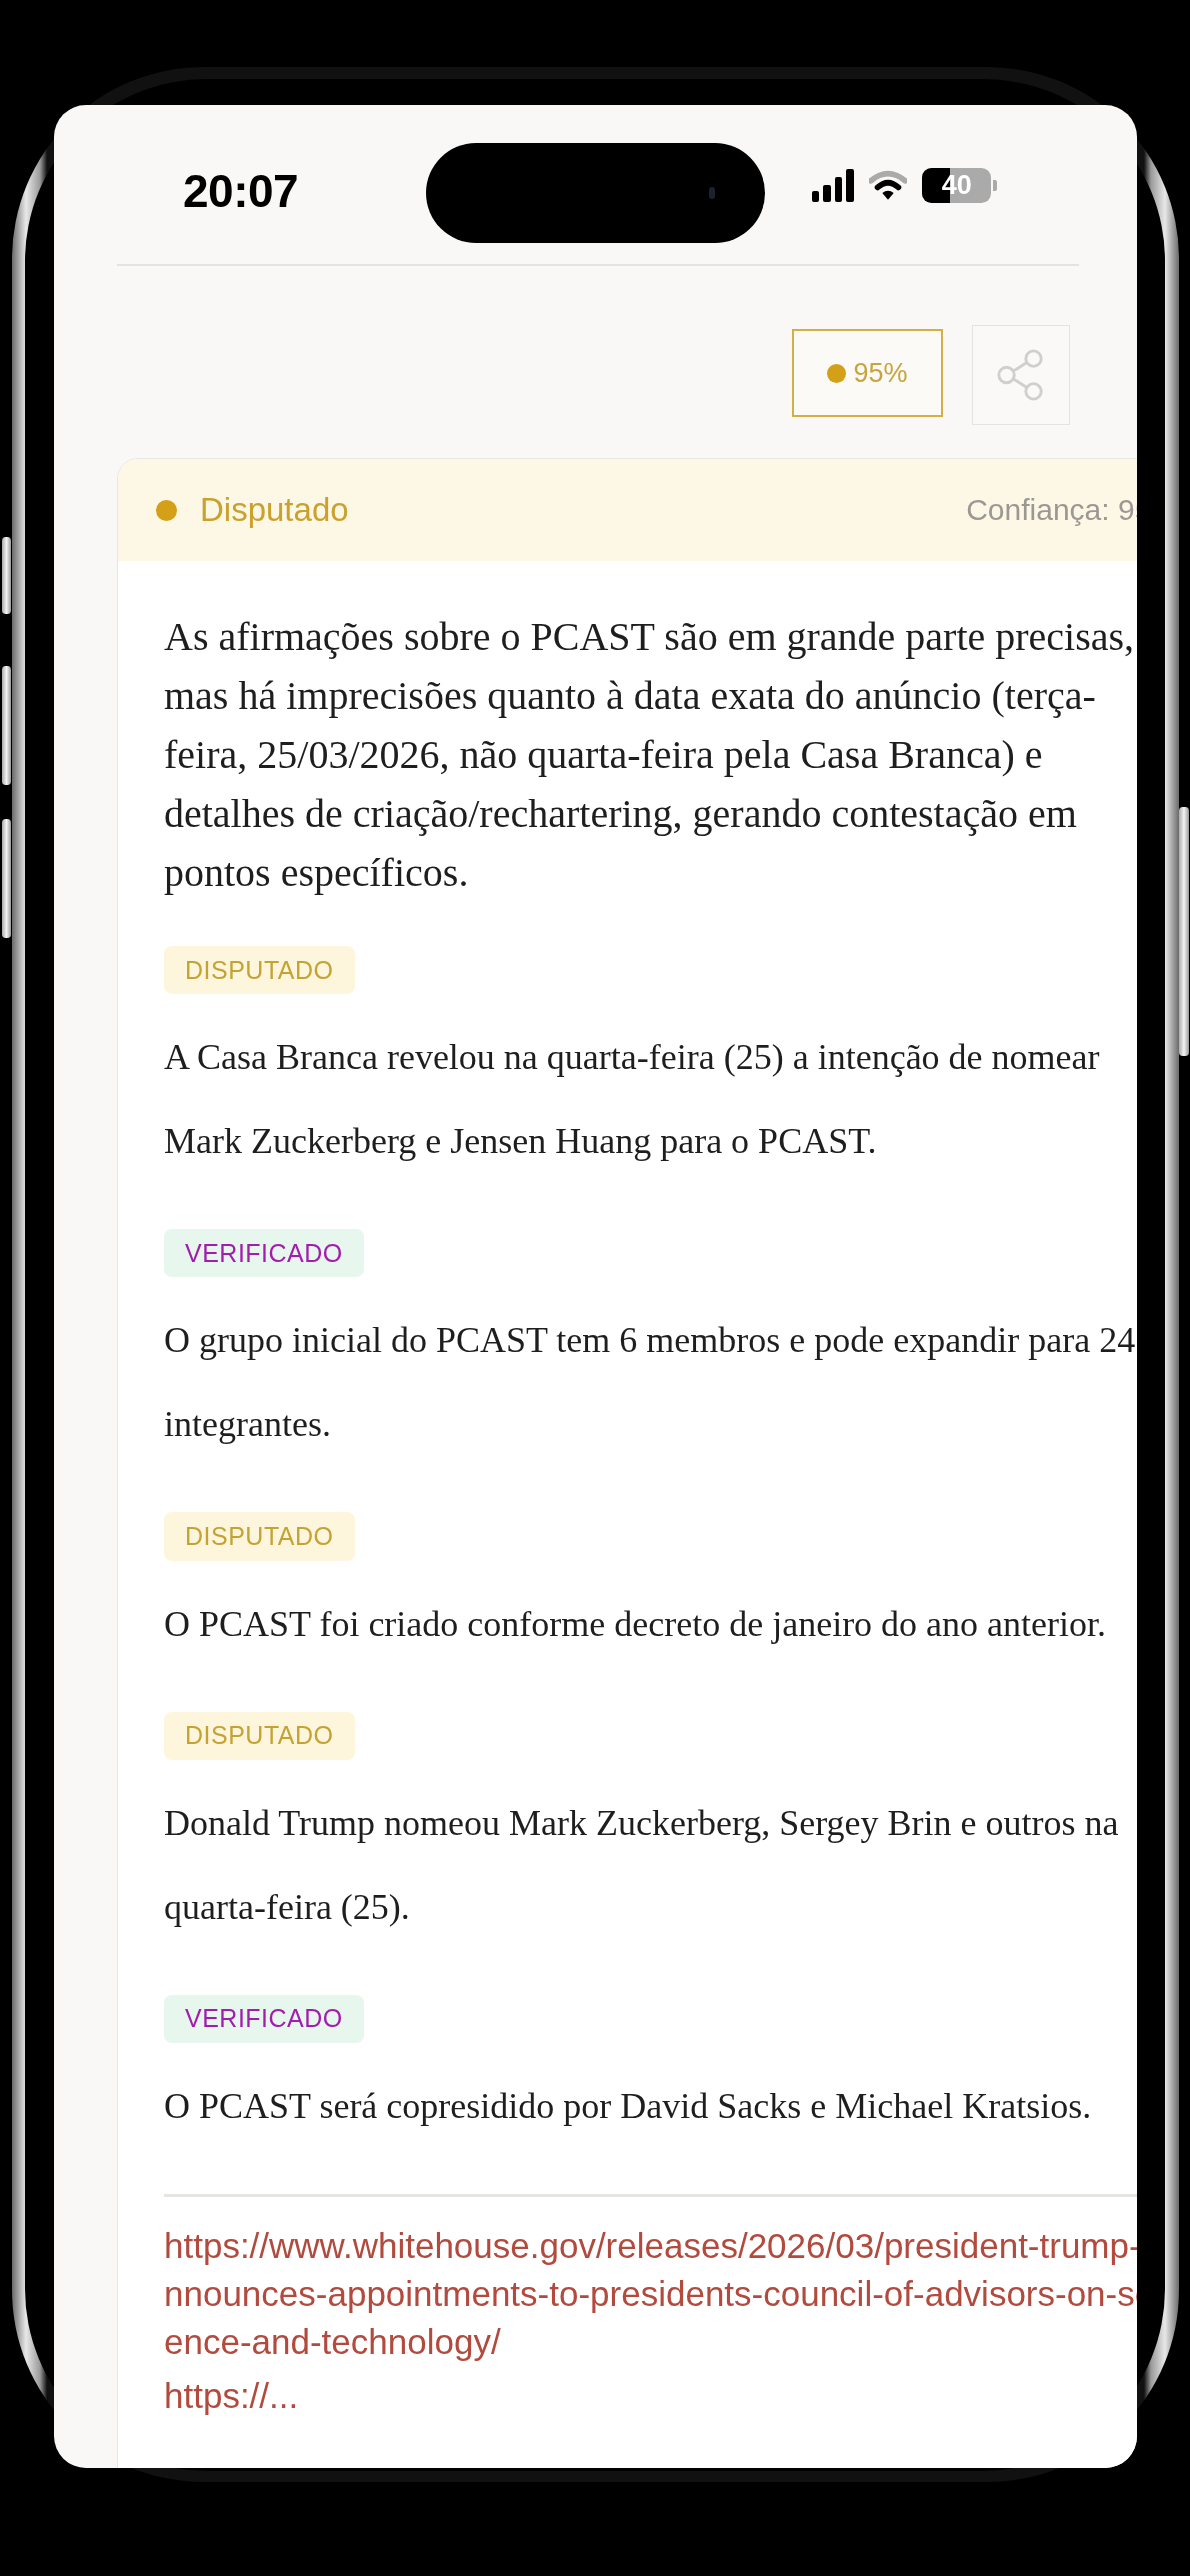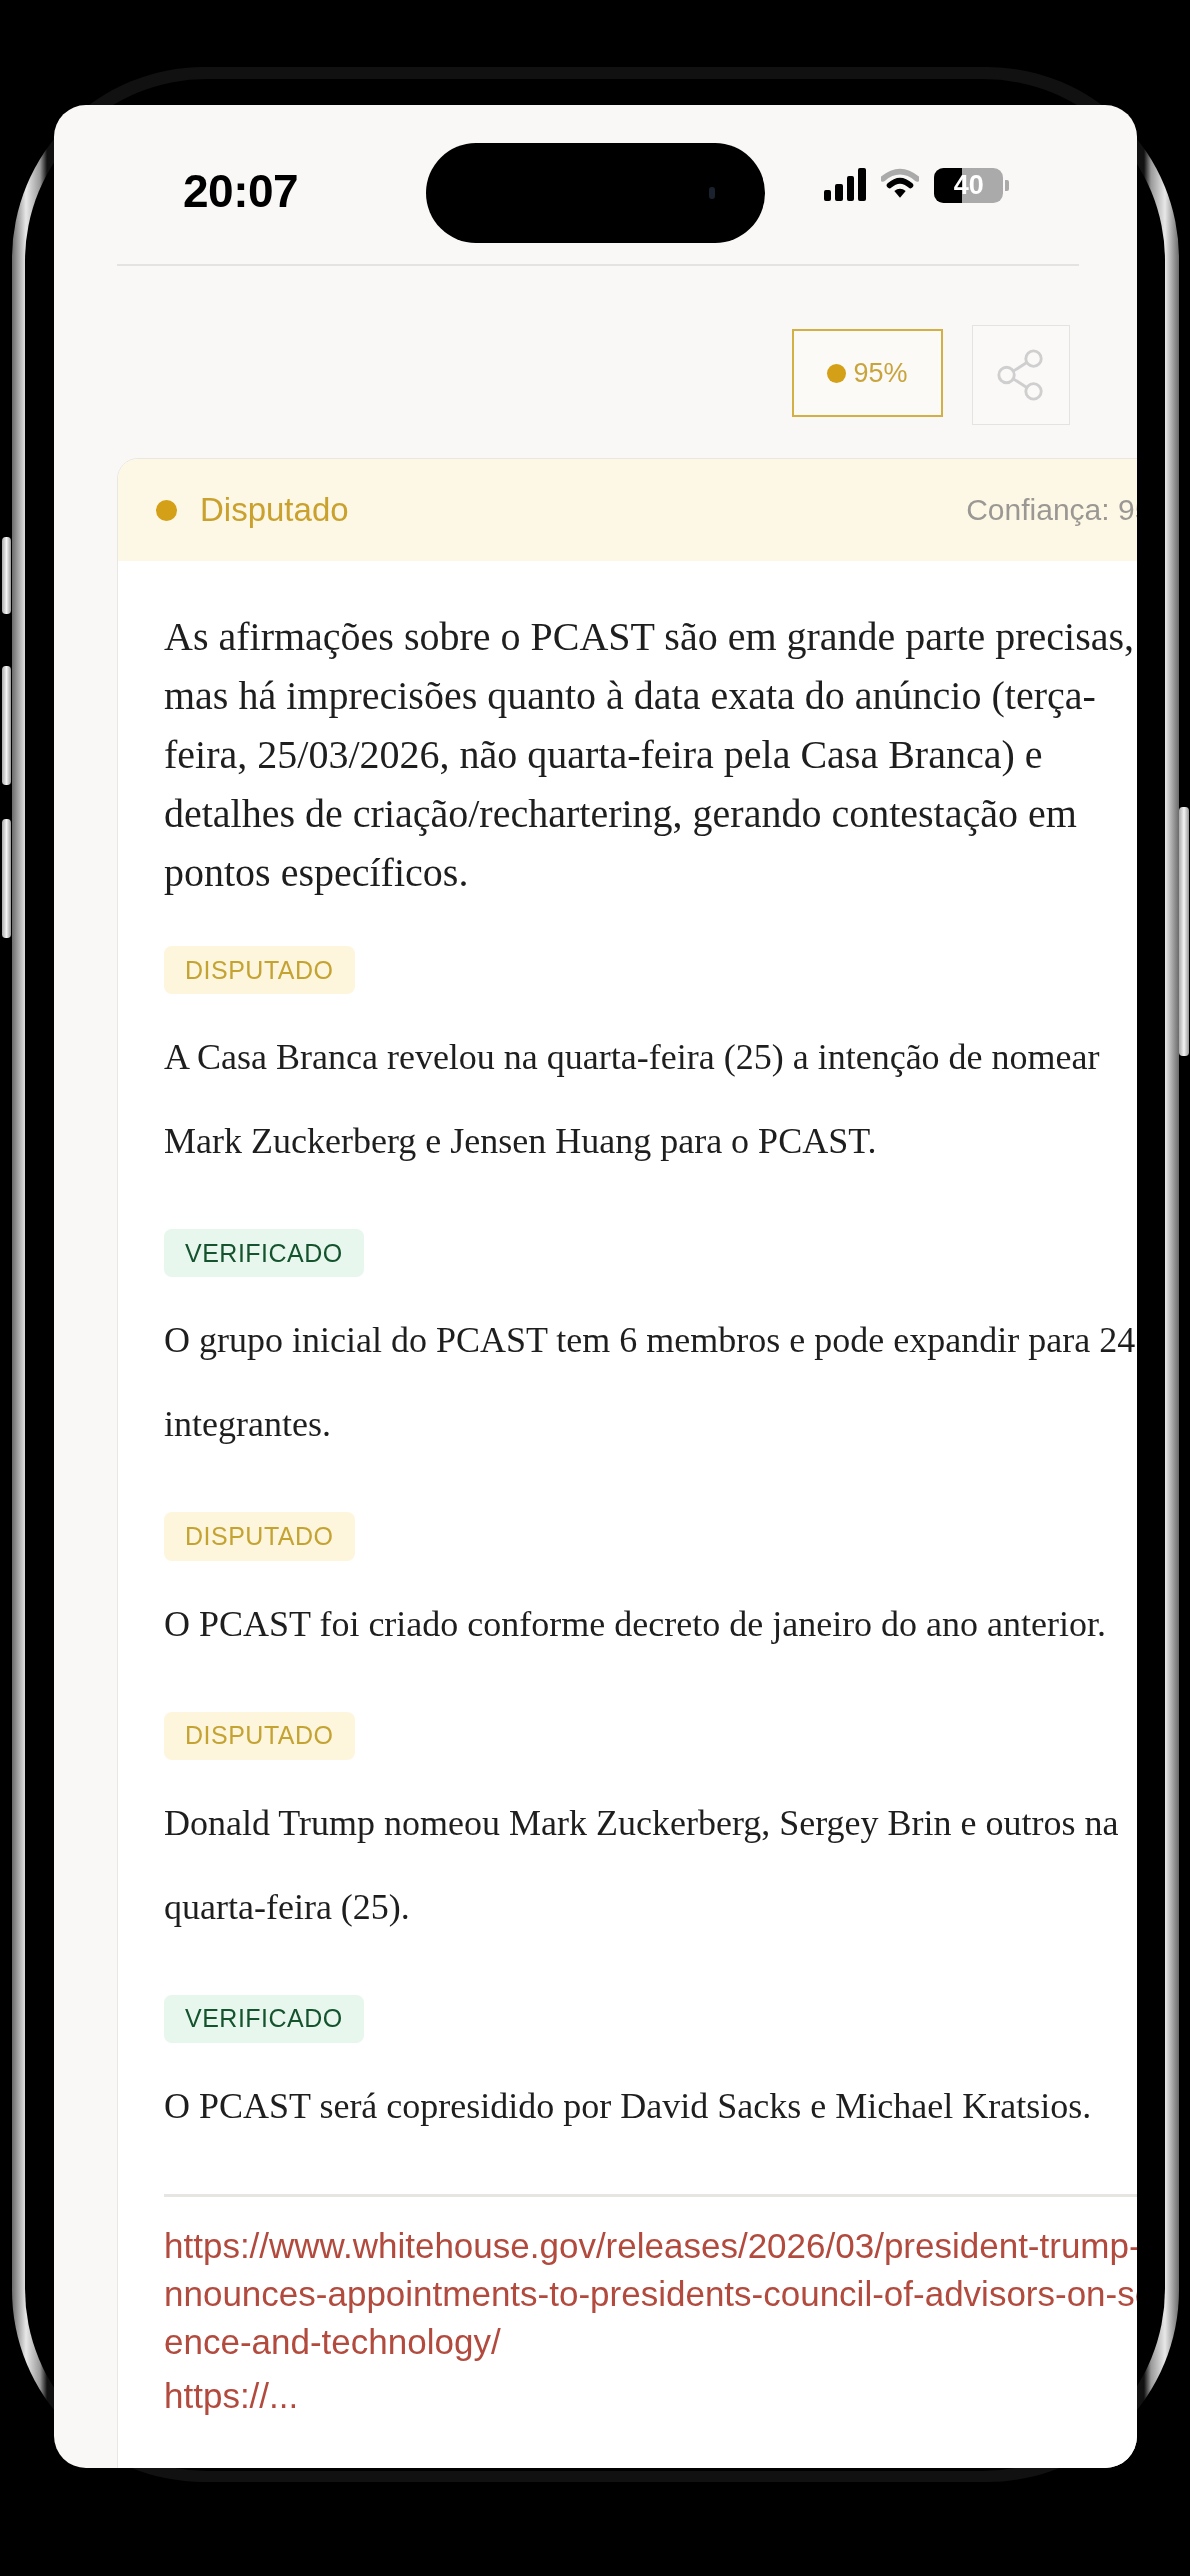--- a/index.html
+++ b/index.html
@@ -25,21 +25,21 @@
 
   
   .status-time {
     position: absolute; left: 129px; top: 59px; font-size: 46px; font-weight: 700; color: #000;
     letter-spacing: -0.5px;
   }
   .dynamic-island {
     position: absolute; left: 372px; top: 38px; width: 339px; height: 100px; border-radius: 50px; background: #000;
   }
   .island-dot { position: absolute; right: 50px; top: 44px; width: 5.8px; height: 11.5px; border-radius: 2.9px; background: #1a2230; }
-  .status-icons { position: absolute; right: 128px; top: 63px; display: flex; gap: 15.3px; }
+  .status-icons { position: absolute; right: 140px; top: 63px; display: flex; align-items: center; gap: 15.3px; }
   .signal { display: flex; align-items: flex-end; gap: 3.8px; height: 33px; }
   .signal span { width: 7.7px; background: #000; border-radius: 1.9px; }
   .battery {
     position: relative; width: 69px; height: 35px; border-radius: 9.6px; background: #aaa; overflow: hidden;
     display: flex; align-items: center; justify-content: center;
   }
   .battery-fill { position: absolute; left: 0; top: 0; bottom: 0; width: 40%; background: #000; }
   .battery-text { position: relative; color: #fff; font-weight: 700; font-size: 27px; }
   .battery-cap { width: 3.8px; height: 11.5px; background: #aaa; border-radius: 0 1.9px 1.9px 0; margin-left: 1.9px; }
 
@@ -74,21 +74,21 @@
 
   .card-body { padding: 46px 46px 0 46px; }
   .summary {
     font-family: "Liberation Serif", serif; font-size: 40px; line-height: 59px; color: #1e1e1e;
   }
   .claim { margin-top: 46px; }
   .claim-badge {
     display: inline-block; padding: 9.6px 21px; border-radius: 7.7px; font-size: 25px; letter-spacing: 0.5px;
   }
   .badge-disputado { background: #fdf6dd; color: #c4a332; }
-  .badge-verificado { background: #e7f7ee; color: #14532d; }
+  .badge-verificado { background: #e7f7ee; color: #a21caf; }
   .claim-text {
     margin-top: 21px; font-family: "Liberation Serif", serif; font-size: 36px; line-height: 84px; color: #1e1e1e;
   }
 
   .sources-divider { margin-top: 46px; height: 2.9px; background: #e6e5e2; }
   .sources-title { margin-top: 42px; font-size: 25px; letter-spacing: 2.9px; color: #9c9a96; }
   .source-link {
     display: block; margin-top: 25px; font-size: 35px; line-height: 48px; color: #b24a3e; text-decoration: none;
     word-break: break-all;
   }

